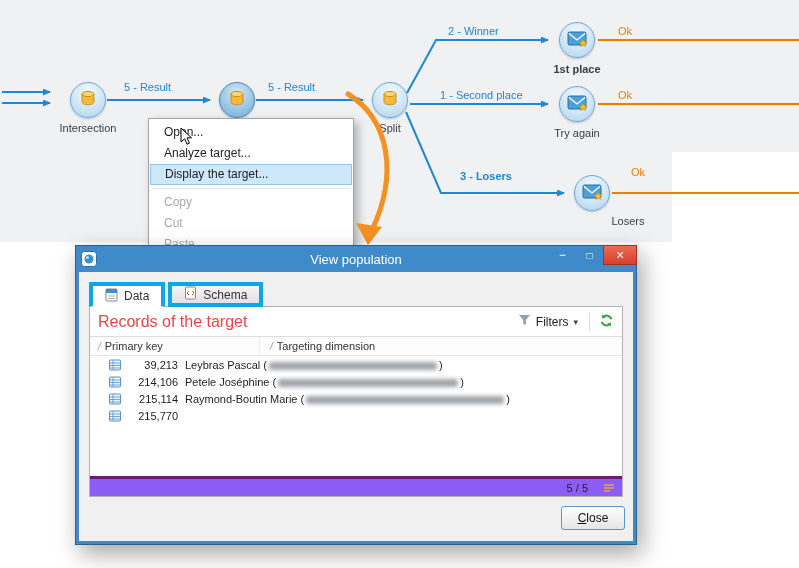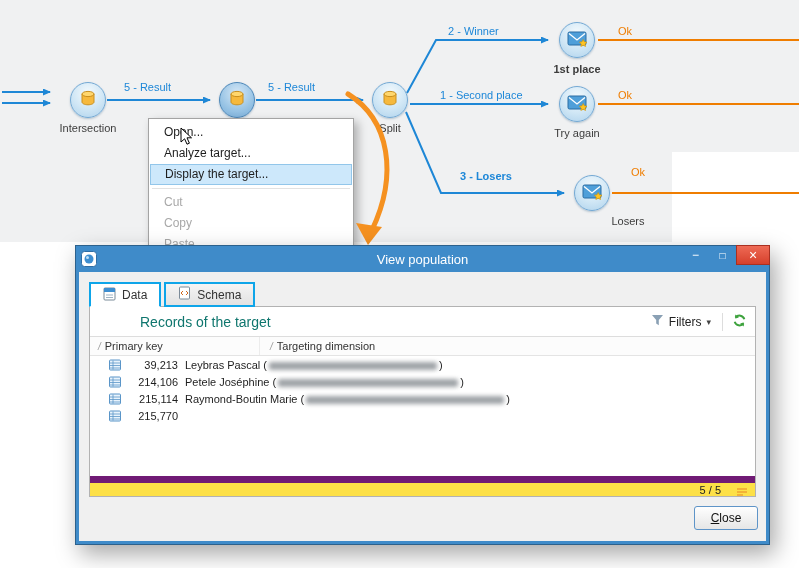--- a/index.html
+++ b/index.html
@@ -41,65 +41,65 @@
   .mi { height:21px; line-height:21px; padding:0 14px; font-size:12px; color:#1e1e1e; }
   .mi.hl { background:#cde8fb; border:1px solid #92c6ea; line-height:19px; }
   .mi.dis { color:#a8a8a8; }
   .msep { border-top:1px solid #e2e2e2; margin:3px 2px; }
 
   .cursor { position:absolute; left:180px; top:127px; z-index:35; }
   .callout { position:absolute; left:330px; top:85px; z-index:36; }
 
   
   .dialog {
-    position:absolute; left:75px; top:245px; width:695px; height:300px;
+    position:absolute; left:75px; top:245px; width:562px; height:300px;
     background:#3f8bc9; border:1px solid #2c618c;
     box-shadow:5px 9px 22px rgba(0,0,0,.35); z-index:40;
   }
   .titlebar { position:relative; height:26px; display:flex; align-items:center; }
   .title { position:absolute; left:0; right:0; text-align:center; color:#fff; font-size:13px; }
   .app-icon { margin-left:5px; display:flex; z-index:1; }
   .controls { position:absolute; right:-1px; top:-1px; display:flex; z-index:2; }
   .wbtn { width:27px; height:20px; display:flex; align-items:center; justify-content:center; color:#fff; font-size:12px; }
   .wbtn.maxb { font-size:10px; }
   .wbtn.closew { width:34px; background:linear-gradient(#ee6a55,#d6402c); border:1px solid #a93021; font-size:14px; }
 
   .dlg-body { position:absolute; left:3px; right:3px; top:26px; bottom:3px; background:#f0f0f0; }
 
   .tabs { position:absolute; left:10px; top:10px; display:flex; z-index:3; }
   .tab {
     height:25px; display:flex; align-items:center; gap:5px; padding:0 12px;
-    font-size:12px; color:#333; border:2px solid #0ea5e9; margin-right:3px;
+    font-size:12px; color:#333; border:4px solid #0ea5e9; margin-right:3px;
     background:linear-gradient(#f4f4f4,#e2e2e2);
   }
   .tab.active { background:#fff; border-bottom:1px solid #fff; margin-bottom:-1px; z-index:4; }
 
   .frame { position:absolute; left:10px; right:10px; top:34px; bottom:44px; background:#fff; border:1px solid #b2b2b2; }
 
   .records-bar { display:flex; align-items:center; height:30px; padding:0 6px 0 8px; border-bottom:1px solid #dddddd; }
-  .records-label { font-size:14px; color:#0f766e;margin-left:42px; }
+  .records-label { font-size:16px; color:#ef4444; }
   .right-tools { margin-left:auto; display:flex; align-items:center; }
   .filters-btn { display:flex; align-items:center; gap:5px; font-size:12px; color:#222;
                  background:none; border:none; padding:2px 4px; font-family:inherit; }
   .caret { font-size:9px; color:#444; }
   .vsep { width:1px; height:18px; background:#dddddd; margin:0 7px; }
   .refresh-btn { background:none; border:none; padding:2px; display:flex; }
 
   .thead { display:flex; height:19px; border-bottom:1px solid #e4e4e4; background:#fcfcfc; font-size:11px; color:#333; }
   .th { display:flex; align-items:center; gap:4px; height:100%; }
   .th1 { width:170px; padding-left:8px; border-right:1px solid #ececec; }
   .th2 { flex:1; padding-left:10px; }
   .sort { color:#9a9a9a; font-style:italic; font-size:10px; }
 
   .trow { display:flex; align-items:center; height:17px; padding-left:19px; font-size:11px; color:#1e1e1e; white-space:nowrap; }
   .row-icon { display:flex; margin-right:5px; }
   .row-key { width:52px; text-align:right; margin-right:7px; }
   .blur { display:inline-block; height:8px; border-radius:2px; background:#8f9499; filter:blur(2px); opacity:.85; vertical-align:middle; margin:0 2px; }
 
-  .statusbar { position:absolute; left:0; right:0; bottom:0; height:20px; border-top:7px solid #701a75; background:#fde047;
+  .statusbar { position:absolute; left:0; right:0; bottom:0; height:20px; border-top:3px solid #701a75; background:#8b5cf6;
                display:flex; align-items:center; justify-content:flex-end; font-size:11px; color:#222; padding-right:34px; }
   .status-icon { position:absolute; right:7px; top:4px; display:flex; }
 
   .close-btn { position:absolute; right:8px; bottom:11px; width:64px; height:24px;
                background:linear-gradient(#fefefe,#e6e6e6); border:1px solid #5e94c8; border-radius:3px;
                font-size:12px; color:#111; font-family:inherit; }
   .close-btn span { display:block; }
   .close-btn span::first-letter { text-decoration:underline; }
 </style>
 </head>
@@ -218,22 +218,22 @@
 
 <div class="ok-label" style="left:618px; top:25px;">Ok</div>
 <div class="ok-label" style="left:618px; top:89px;">Ok</div>
 <div class="ok-label" style="left:631px; top:166px;">Ok</div>
 
 <div class="ctx-menu">
   <div class="mi">Open...</div>
   <div class="mi">Analyze target...</div>
   <div class="mi hl">Display the target...</div>
   <div class="msep"></div>
+  <div class="mi dis">Copy</div>
   <div class="mi dis">Cut</div>
-  <div class="mi dis">Copy</div>
   <div class="mi dis">Paste</div>
 </div>
 
 <span class="cursor">
   <svg width="13" height="19" viewBox="0 0 13 19">
       <use href="#ic-cursor"></use>
     </svg>
 </span>
 
 <svg class="callout" width="100" height="165">

